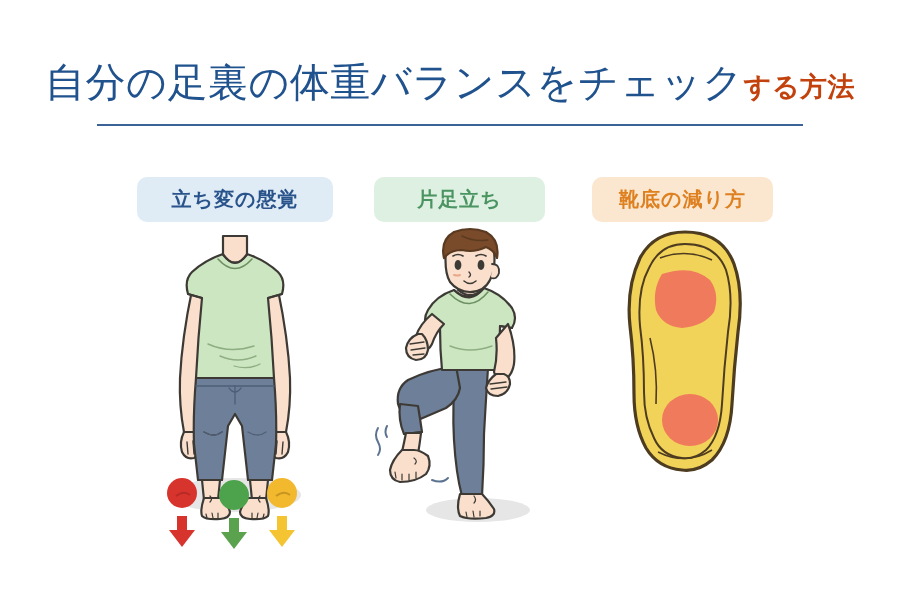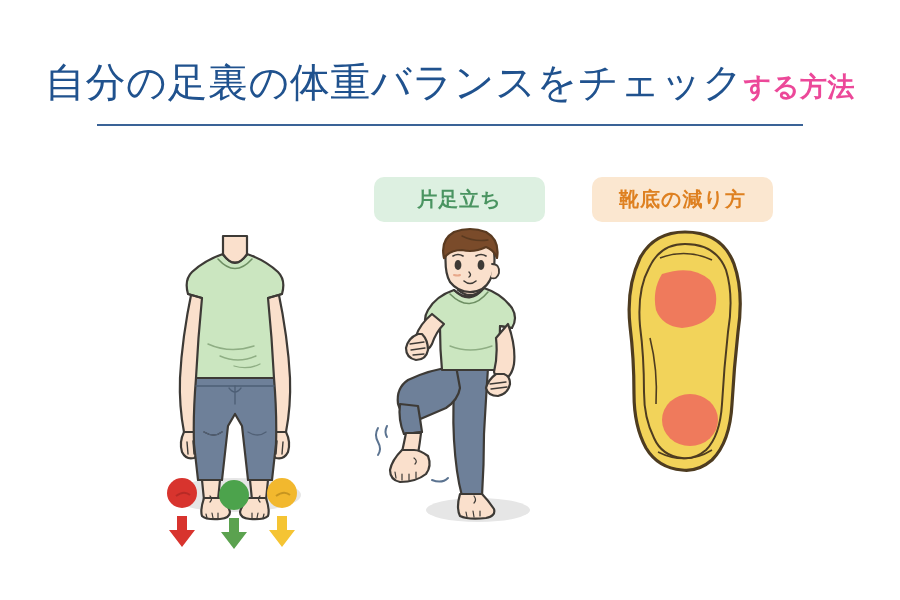--- a/index.html
+++ b/index.html
@@ -37,21 +37,21 @@
   .title-main {
     font-size: 40px;
     font-weight: 400;
     color: #20528E;
     letter-spacing: 0.5px;
     vertical-align: baseline;
   }
   .title-sub {
     font-size: 27px;
     font-weight: 700;
-    color: #ec4899;
+    color: #c2410c;
     letter-spacing: 0.5px;
     vertical-align: baseline;
   }
   .title-rule {
     position: absolute;
     left: 97px;
     top: 124px;
     width: 706px;
     height: 2px;
     background: #3A6397;
@@ -101,20 +101,23 @@
 
 <div class="canvas">
 
   <div class="title-block">
     <div class="title-line">
       <span class="title-main">自分の足裏の体重バランスをチェック</span><span class="title-sub">する方法</span>
     </div>
   </div>
   <div class="title-rule"></div>
 
+  <div class="badge" id="badge-0">
+    <span>立ち変の慇覚</span>
+  </div>
   <div class="badge" id="badge-1">
     <span>片足立ち</span>
   </div>
   <div class="badge" id="badge-2">
     <span>靴底の減り方</span>
   </div>
 
   <div class="panel" id="panel-stance">
     <svg width="210" height="330" viewBox="0 0 210 330">
       <g stroke="#3D3A36" stroke-width="2.2" stroke-linejoin="round" stroke-linecap="round" fill="none">

